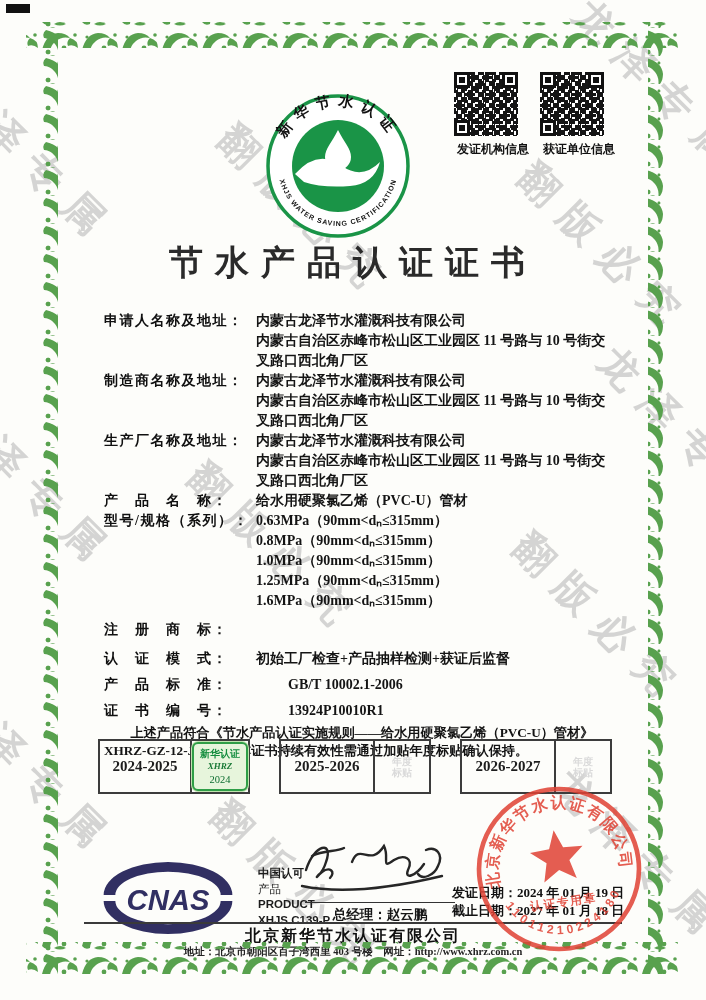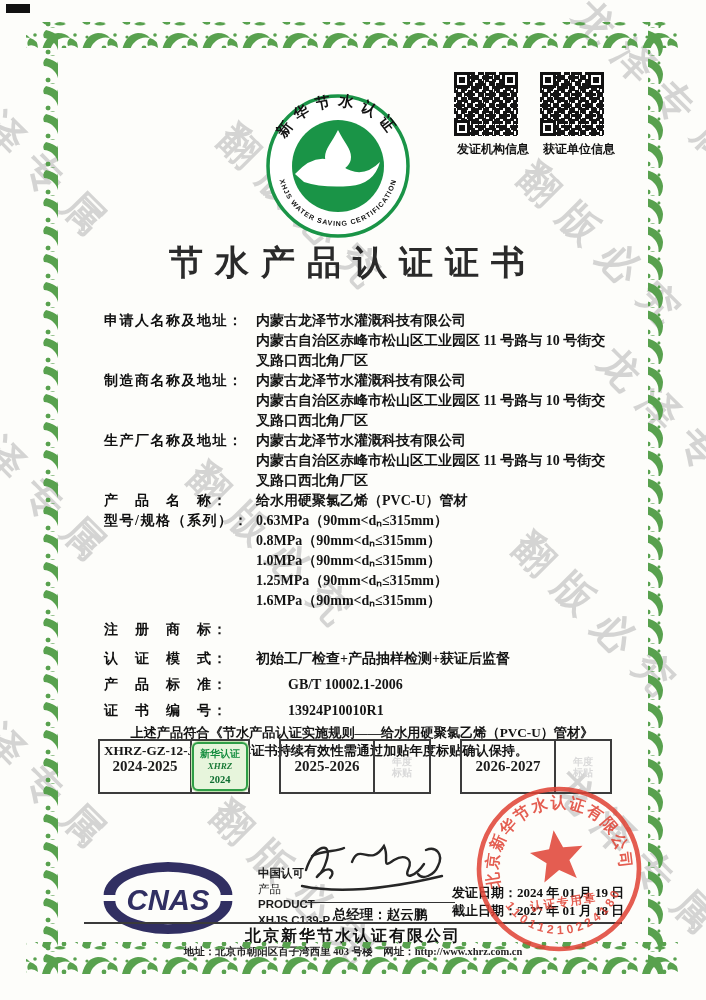--- a/index.html
+++ b/index.html
@@ -40,21 +40,21 @@
       display:flex;justify-content:space-between;}
   .sbox{width:152px;box-sizing:border-box;border:2px solid #3c3c3c;display:flex;background:transparent;}
   .speriod{width:92px;display:flex;align-items:center;justify-content:center;
       font-size:15px;font-weight:bold;color:#1d1d1d;}
   .sright{flex:1;border-left:2px solid #3c3c3c;display:flex;align-items:center;justify-content:center;}
   #annual-sticker{width:52px;height:45px;border:2px solid #2f9e47;border-radius:6px;background:#e7f5dc;
       display:flex;flex-direction:column;align-items:center;justify-content:center;line-height:13px;
       box-shadow:0 0 0 1px #bfe3ae;}
   #annual-sticker .l1{font-size:10px;font-weight:bold;color:#128c3d;font-family:"Liberation Sans",sans-serif;}
   #annual-sticker .l2{font-size:9px;font-style:italic;font-weight:bold;color:#1b7a38;}
-  #annual-sticker .l3{font-size:10.5px;font-weight:bold;color:#0e6e31;}
+  #annual-sticker .l3{font-size:10.5px;font-weight:normal;color:#0e6e31;}
   .ph{font-size:10px;line-height:11px;color:#dadada;text-align:right;font-weight:bold;}
   
   #cnas-logo{position:absolute;left:88px;top:858px;width:160px;height:78px;z-index:2;}
   #cnas-info{position:absolute;left:258px;top:866px;z-index:2;font-family:"Liberation Sans",sans-serif;
       font-size:11.5px;line-height:15.5px;color:#1c1c1c;}
   #cnas-info .b{font-weight:bold;}
   #signature{position:absolute;left:292px;top:826px;width:168px;height:74px;z-index:2;}
   #sig-line{position:absolute;left:305px;top:902px;width:150px;border-top:1.5px solid #333;z-index:2;}
   #manager{position:absolute;left:298px;top:906px;width:164px;text-align:center;z-index:2;
       font-size:13.5px;font-weight:bold;}

